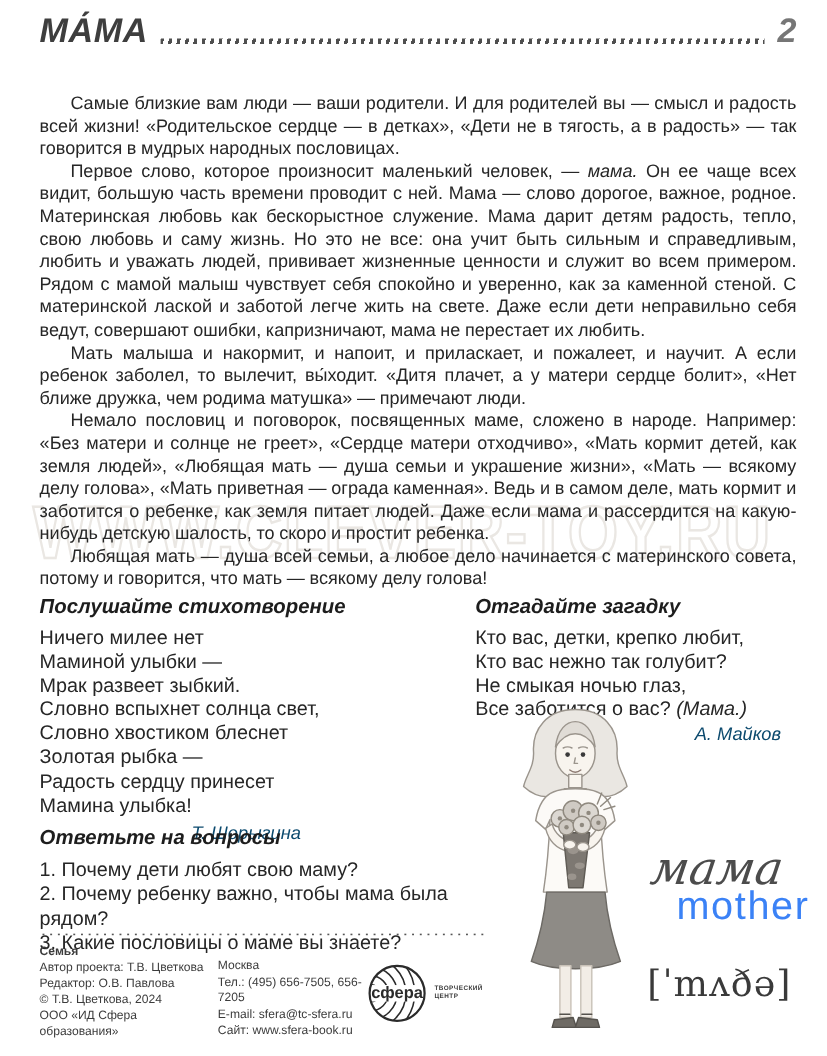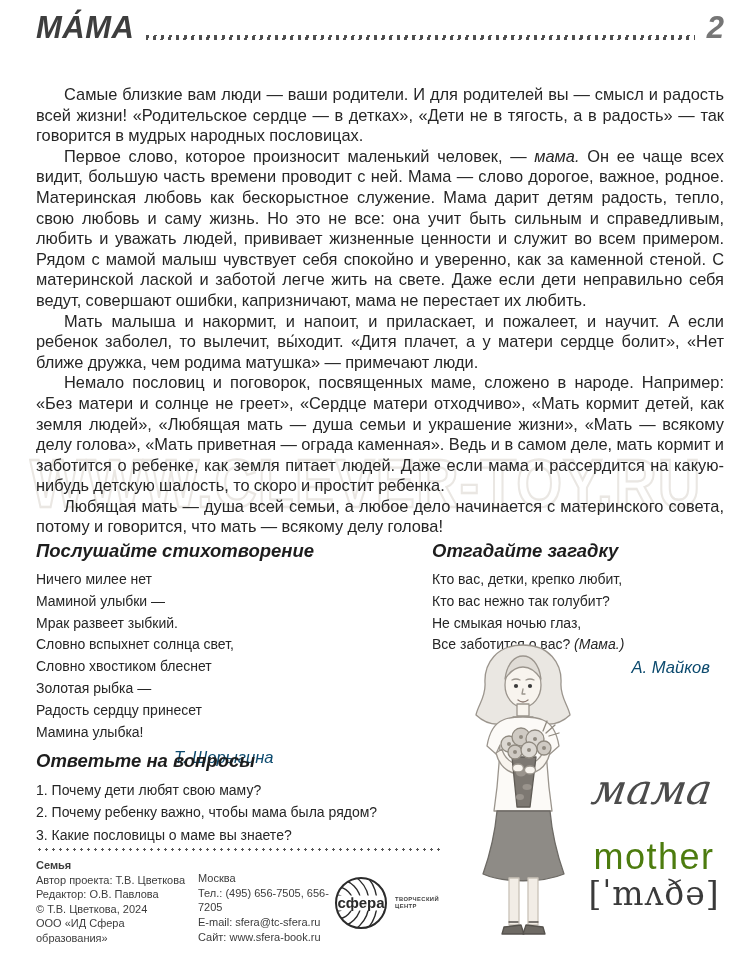--- a/index.html
+++ b/index.html
@@ -36,42 +36,42 @@
   }
   .body-text p{margin:0;text-indent:28px;}
 
   
   .columns{position:absolute;top:540px;left:36px;width:688px;display:flex;z-index:1;}
   .col-poem{width:396px;}
   .col-riddle{flex:1;}
   .sec-heading{
     margin:0 0 7px 0;font-size:18.5px;font-weight:bold;font-style:italic;color:#1d1d1d;
   }
-  .lines div{font-size:14px;line-height:21.8px;color:#262626;}
+  .lines div{font-size:18px;line-height:21.8px;color:#262626;}
   .attribution{font-style:italic;font-size:16.6px;color:#0c4a6e;margin-top:5px;}
   .col-poem .attribution{padding-left:138px;}
   .col-riddle .attribution{text-align:right;padding-right:14px;margin-top:2px;}
   .riddle-answer{font-style:italic;}
 
   
   .questions{position:absolute;top:750px;left:36px;width:430px;z-index:1;}
-  .questions .q-list div{font-size:14px;line-height:22.4px;color:#262626;}
+  .questions .q-list div{font-size:18px;line-height:22.4px;color:#262626;}
 
   
   .illustration{position:absolute;left:451px;top:641px;z-index:1;}
 
   
   .vocab-ru{
     position:absolute;left:572px;top:765px;width:160px;text-align:center;z-index:1;
     font-family:"DejaVu Serif", serif;font-style:italic;font-size:42px;color:#4c4c4c;
     transform:skewX(-8deg);
   }
   .vocab-en{
-    position:absolute;left:572px;top:836px;width:164px;text-align:center;z-index:1;
-    font-size:36px;color:#4d7c0f;letter-spacing:1.5px;
+    position:absolute;left:572px;top:802px;width:164px;text-align:right;z-index:1;
+    font-size:36px;color:#3b82f6;letter-spacing:1.5px;
   }
   .vocab-ipa{
     position:absolute;left:572px;top:874px;width:164px;text-align:center;z-index:1;
     font-family:"DejaVu Serif", serif;font-size:33px;color:#3a3a3a;letter-spacing:1px;
   }
 
   
   .footer{position:absolute;top:848px;left:36px;width:688px;z-index:1;}
   .footer-dots{
     width:408px;height:3px;margin-bottom:7px;

